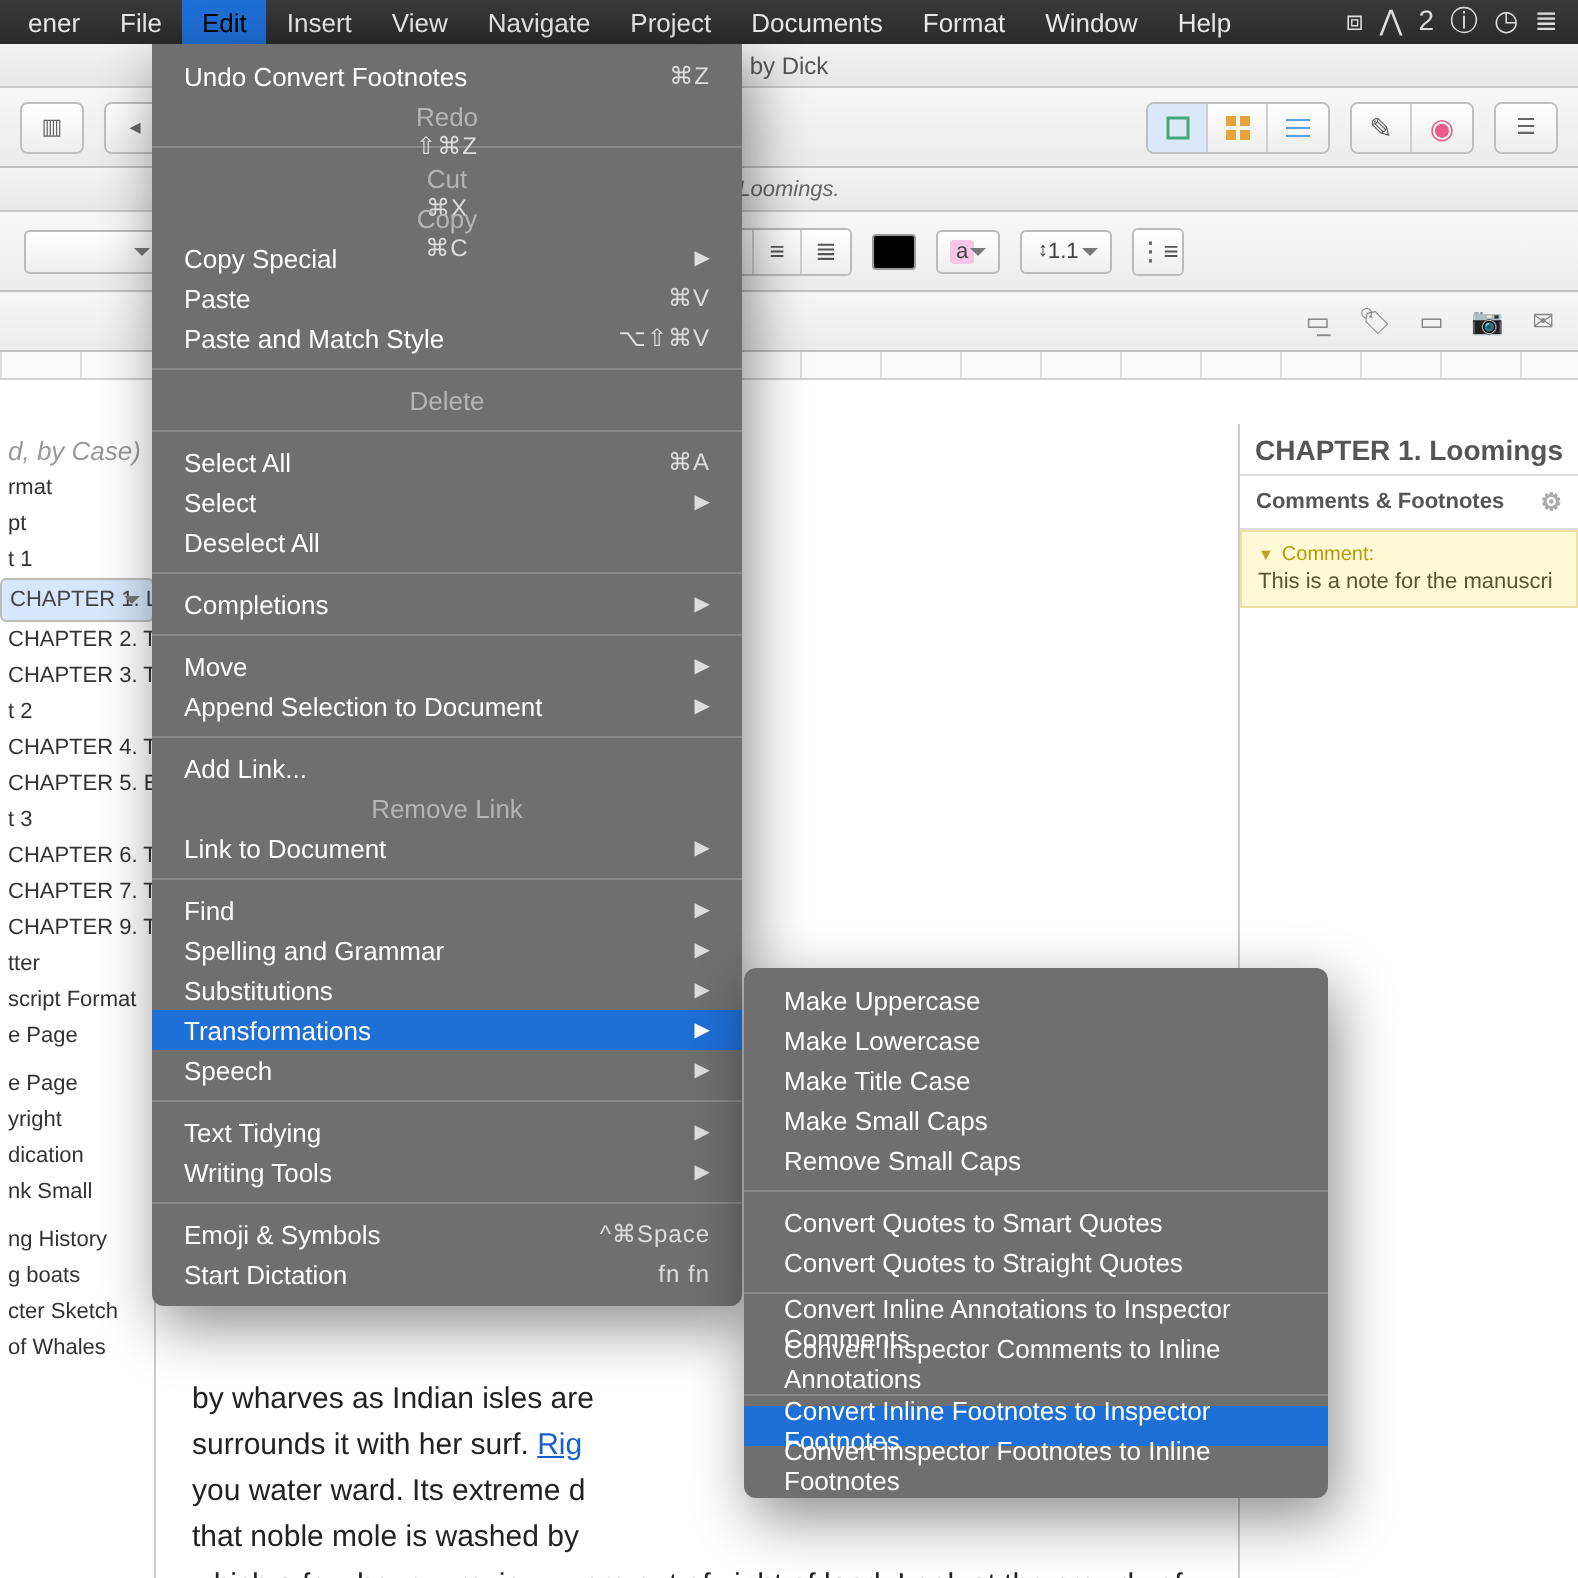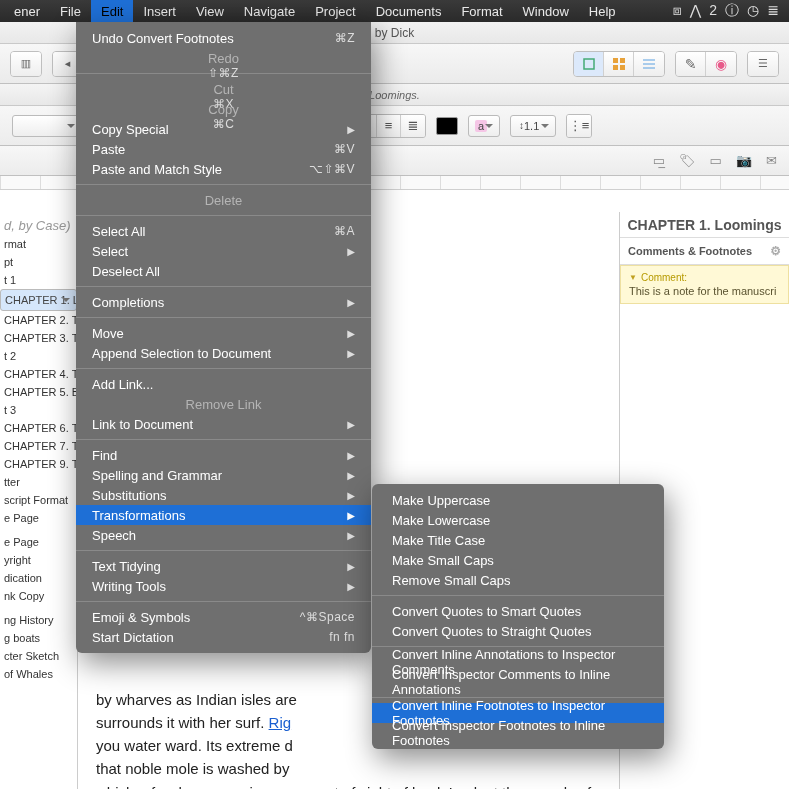--- a/index.html
+++ b/index.html
@@ -208,21 +208,21 @@
         <div class="bi">CHAPTER 6. T</div>
         <div class="bi">CHAPTER 7. T</div>
         <div class="bi">CHAPTER 9. T</div>
         <div class="bi">tter</div>
         <div class="bi">script Format</div>
         <div class="bi">e Page</div>
         <div class="bi"></div>
         <div class="bi">e Page</div>
         <div class="bi">yright</div>
         <div class="bi">dication</div>
-        <div class="bi">nk Copy</div>
+        <div class="bi">nk Small</div>
         <div class="bi"></div>
         <div class="bi">ng History</div>
         <div class="bi">g boats</div>
         <div class="bi">cter Sketch</div>
         <div class="bi">of Whales</div>
     </div>
 
     <div class="editor">
       <p>
         <span>me on shore, I thought I would </span><br>

